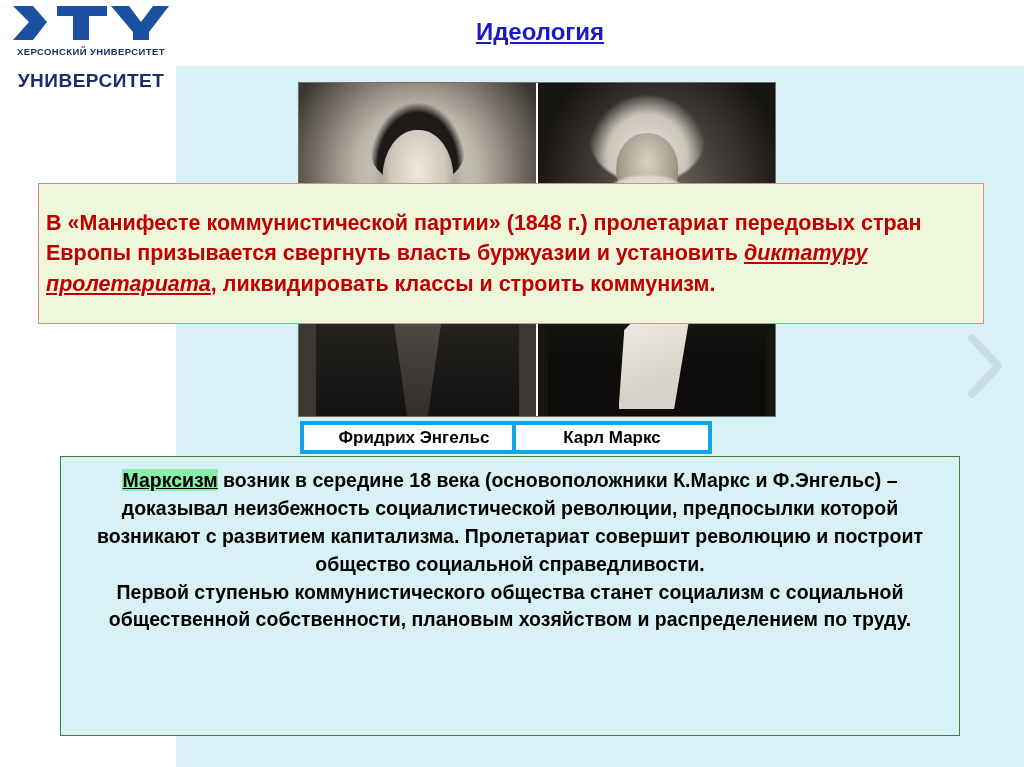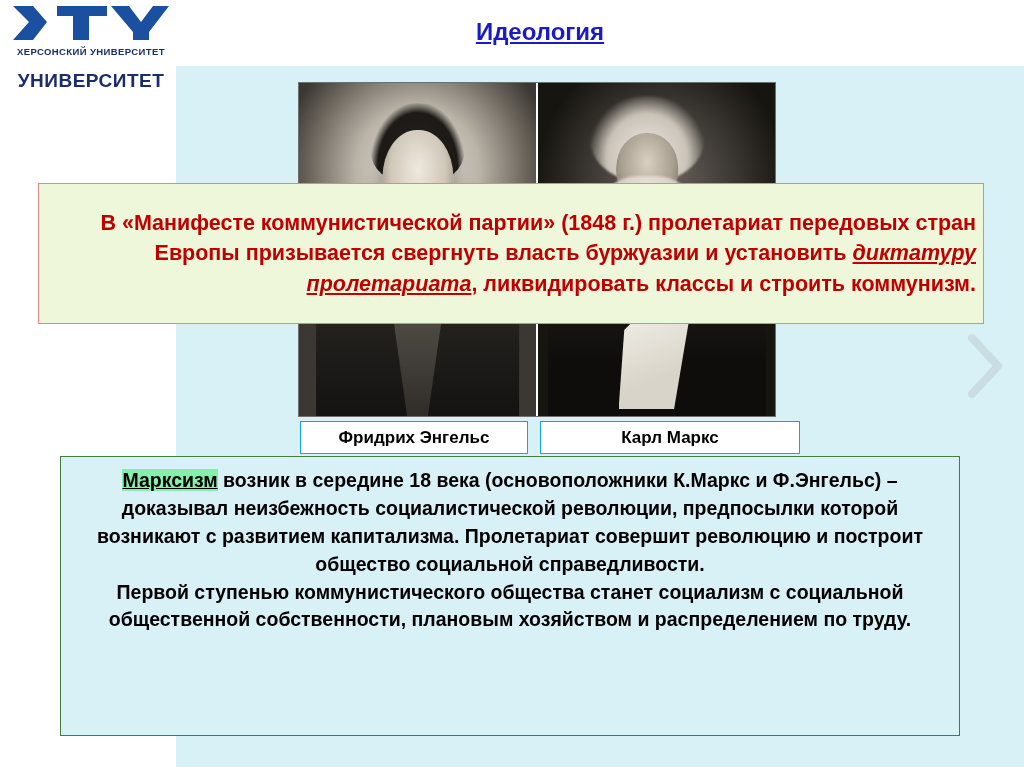--- a/index.html
+++ b/index.html
@@ -133,41 +133,41 @@
   
   .quote-box{
     position:absolute;left:38px;top:183px;width:946px;height:141px;
     background:#eef7da;
     border:1px solid #d98b8b;
     box-sizing:border-box;
     display:flex;align-items:center;justify-content:center;
   }
   .quote-text{
     width:930px;
-    text-align:right;
+    text-align:left;
     font-size:21.5px;
     font-weight:bold;
     color:#c00000;
     line-height:1.42;
   }
   .quote-text .em{
     font-style:italic;
     text-decoration:underline;
   }
   
   .nameplate{
     position:absolute;top:421px;height:33px;
     background:#ffffff;
-    border:1px solid #0ea5e9;
+    border:4px solid #0ea5e9;
     box-sizing:border-box;
     display:flex;align-items:center;justify-content:center;
     font-size:17px;font-weight:bold;color:#000000;
   }
   .np-left{left:300px;width:228px;}
-  .np-right{left:540px;width:260px;text-align:center;}
+  .np-right{left:512px;width:200px;text-align:center;}
   
   .marx-box{
     position:absolute;left:60px;top:456px;width:900px;height:280px;
     background:#d8f1f6;
     border:1px solid #3f7f3f;
     box-sizing:border-box;
     padding:10px 14px 0 14px;
   }
   .marx-text{
     text-align:center;

